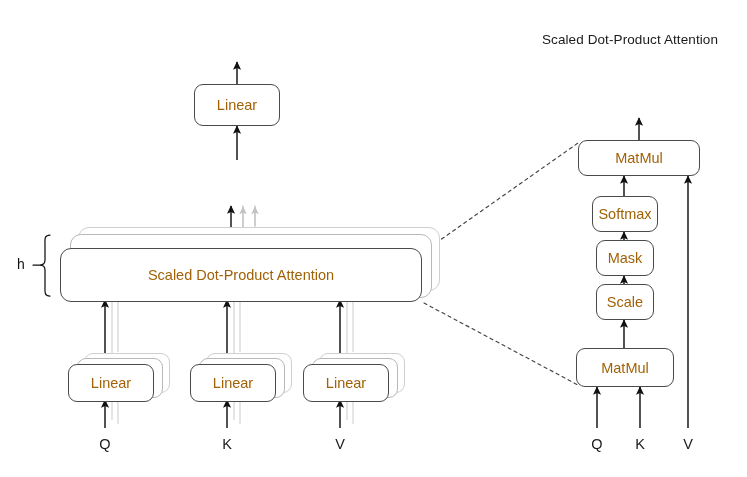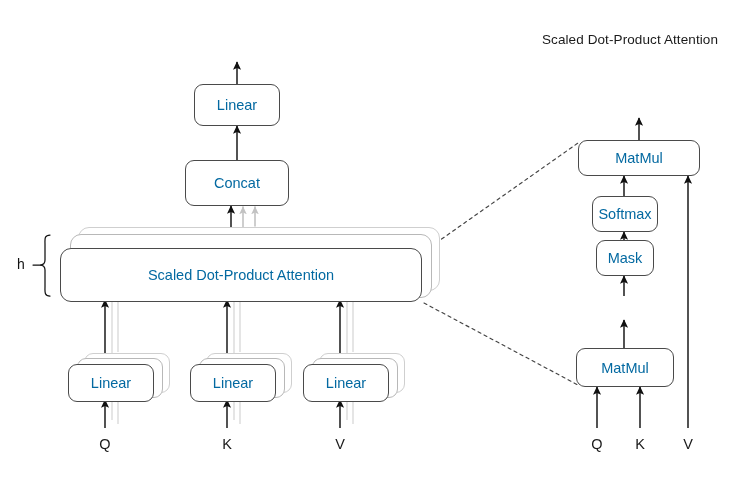--- a/index.html
+++ b/index.html
@@ -26,21 +26,21 @@
   .nodebox {
     position: absolute;
     box-sizing: border-box;
     border: 1.3px solid #4a4a4a;
     border-radius: 9px;
     background: #ffffff;
     display: flex;
     align-items: center;
     justify-content: center;
     font-size: 14.5px;
-    color: #0369a1;
+    color: #a16207;
     white-space: nowrap;
   }
   .nodebox.ghost {
     border-color: #b8b8b8;
     background: #ffffff;
     color: transparent;
   }
   .nodebox.ghost2 {
     border-color: #cfcfcf;
   }
@@ -158,23 +158,20 @@
                C43,265 45,266 45,270 L45,287 C45,291 44,296 50,296"></path>
       <path d="M40,265 L33,265"></path>
     </g>
   </svg>
 
 
   <div class="nodebox" style="left:194px; top:84px; width:86px; height:42px;">
     <span>Linear</span>
   </div>
 
-  <div class="nodebox" style="left:185px; top:160px; width:104px; height:46px;">
-    <span>Concat</span>
-  </div>
 
   <div class="nodebox ghost2 wideghost" style="left:78px; top:227px; width:362px; height:64px;"></div>
   <div class="nodebox ghost wideghost" style="left:70px; top:234px; width:362px; height:64px;"></div>
   <div class="nodebox wideghost" style="left:60px; top:248px; width:362px; height:54px;">
     <span>Scaled Dot-Product Attention</span>
   </div>
 
   <div class="brace-label" style="left:17px; top:256px;">h</div>
 
   <div class="nodebox ghost2" style="left:84px; top:353px; width:86px; height:40px;"></div>
@@ -206,20 +203,23 @@
   </div>
 
   <div class="nodebox" style="left:592px; top:196px; width:66px; height:36px;">
     <span>Softmax</span>
   </div>
 
   <div class="nodebox" style="left:596px; top:240px; width:58px; height:36px;">
     <span>Mask</span>
   </div>
 
+  <div class="nodebox" style="left:596px; top:284px; width:58px; height:36px;">
+    <span>Scale</span>
+  </div>
 
   <div class="nodebox" style="left:576px; top:348px; width:98px; height:39px;">
     <span>MatMul</span>
   </div>
 
   <div class="iolabel" style="left:583px; top:436px; width:28px;">Q</div>
   <div class="iolabel" style="left:626px; top:436px; width:28px;">K</div>
   <div class="iolabel" style="left:674px; top:436px; width:28px;">V</div>
 
 </div>

